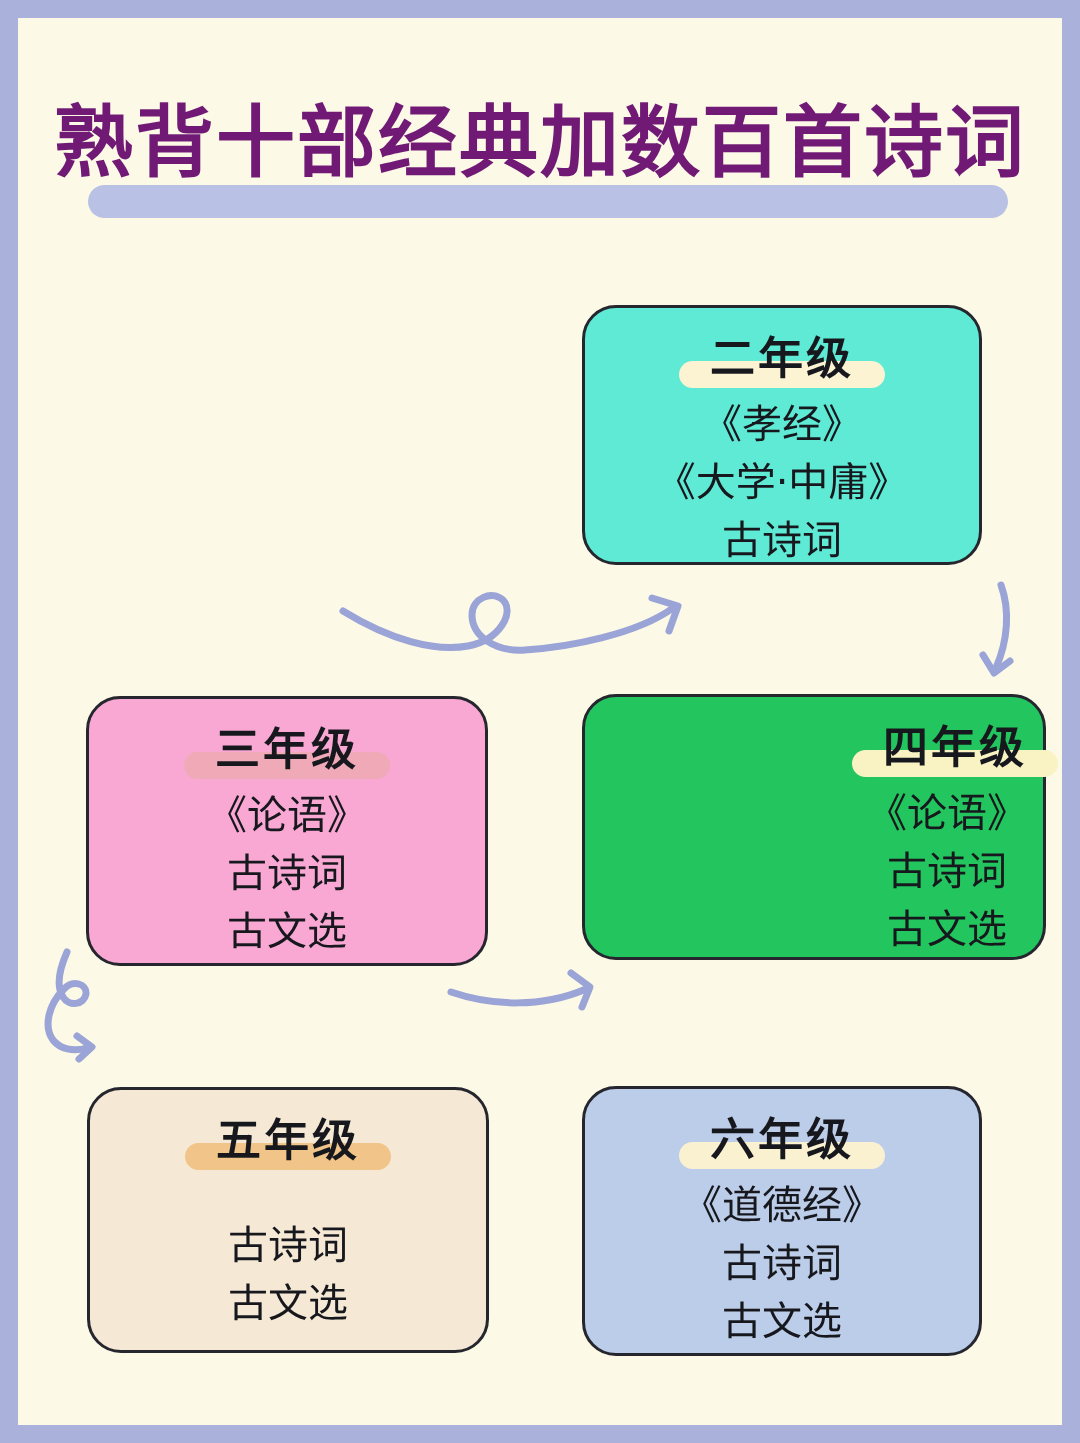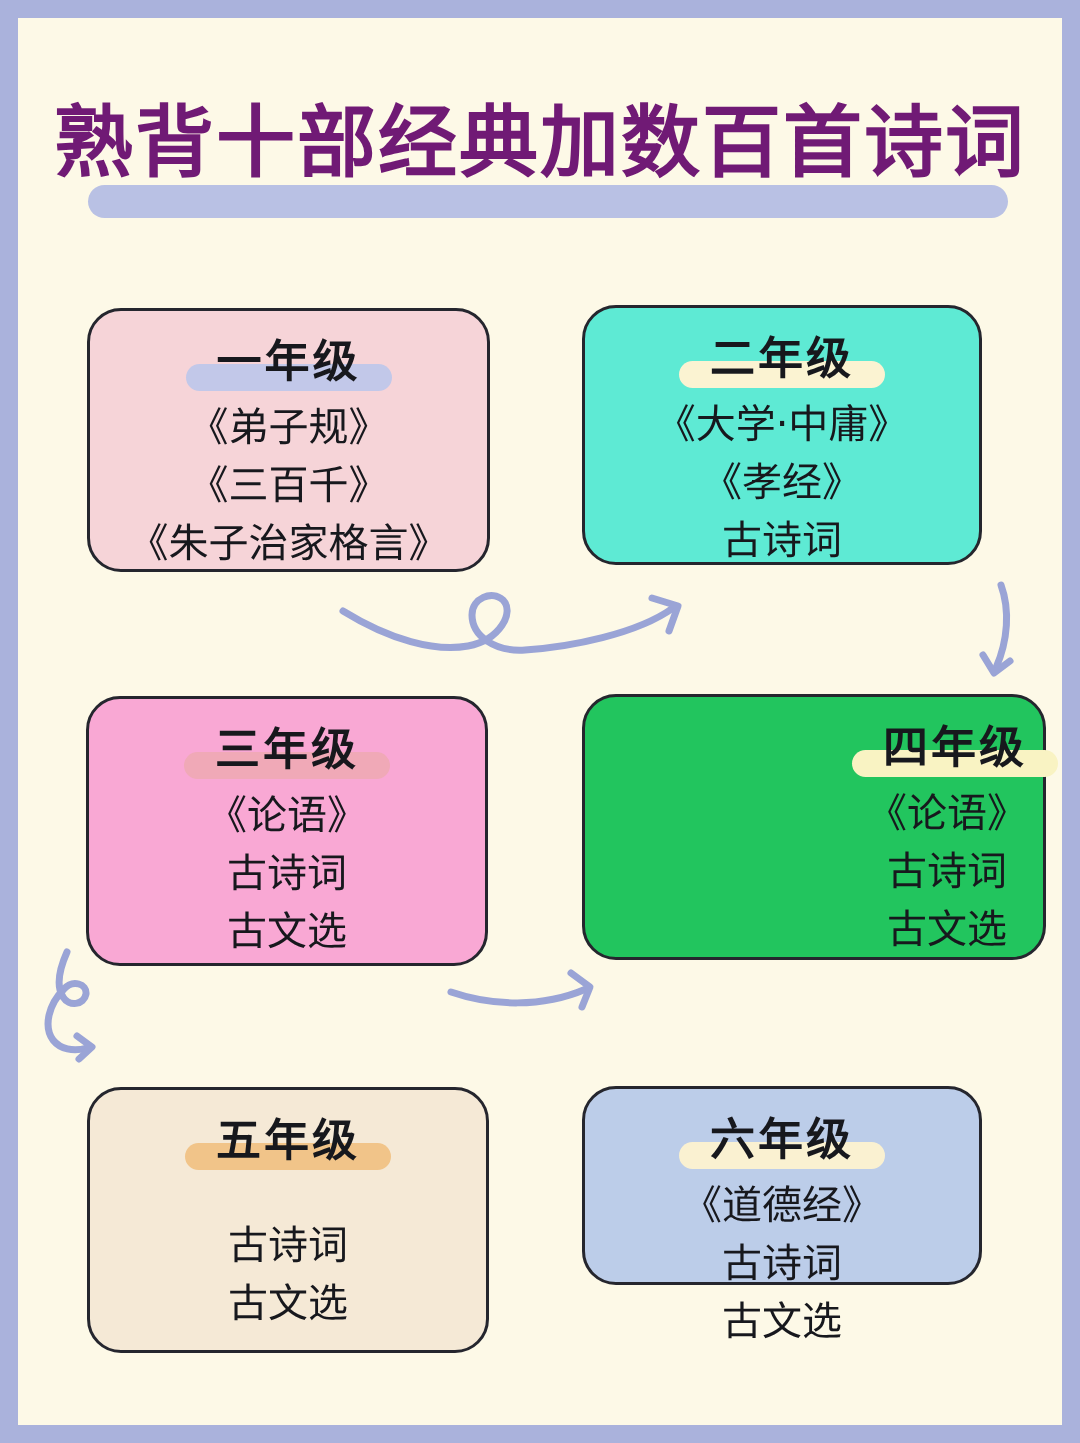--- a/index.html
+++ b/index.html
@@ -107,40 +107,29 @@
     <g stroke="#9aa4d6" stroke-width="7">
       <path d="M 67 952 C 59 970 56 986 63 997 C 69 1007 84 1005 86 994 C 87 984 73 979 64 989 C 49 1004 43 1026 53 1040 C 60 1049 73 1052 87 1048"></path>
       <path d="M 77 1036 L 92 1047 L 79 1059"></path>
     </g>
     <g stroke="#9aa4d6" stroke-width="7">
       <path d="M 451 992 C 492 1006 542 1008 586 989"></path>
       <path d="M 571 973 L 590 987 L 582 1007"></path>
     </g>
   </svg>
 
-  <section class="card" style="left: 87px; top: 308px; width: 403px; height: 264px; background-color: rgb(246, 212, 216);">
-    <div class="card-head">
-      <span class="pill" style="background-color: rgb(194, 200, 233);"></span>
-      <h2 class="card-title">一年级</h2>
-    </div>
-    <ul class="card-items">
-      <li>《弟子规》</li>
-      <li>《三百千》</li>
-      <li>《朱子治家格言》</li>
-    </ul>
-  </section>
 
   <section class="card" style="left: 582px; top: 305px; width: 400px; height: 260px; background-color: #5eead4;">
     <div class="card-head">
       <span class="pill" style="background-color: rgb(251, 243, 210);"></span>
       <h2 class="card-title">二年级</h2>
     </div>
     <ul class="card-items">
+      <li>《孝经》</li>
       <li>《大学·中庸》</li>
-      <li>《孝经》</li>
       <li>古诗词</li>
     </ul>
   </section>
 
   <section class="card" style="left: 86px; top: 696px; width: 402px; height: 270px; background-color: #f9a8d4;">
     <div class="card-head">
       <span class="pill" style="background-color: rgb(240, 169, 183);"></span>
       <h2 class="card-title">三年级</h2>
     </div>
     <ul class="card-items">
@@ -166,21 +155,21 @@
     <div class="card-head">
       <span class="pill" style="background-color: rgb(241, 196, 137);"></span>
       <h2 class="card-title">五年级</h2>
     </div>
     <ul class="card-items">
       <li>古诗词</li>
       <li>古文选</li>
     </ul>
   </section>
 
-  <section class="card" style="left: 582px; top: 1086px; width: 400px; height: 199px; background-color: rgb(188, 205, 233);">
+  <section class="card" style="left: 582px; top: 1086px; width: 400px; height: 270px; background-color: rgb(188, 205, 233);">
     <div class="card-head">
       <span class="pill" style="background-color: rgb(250, 241, 209);"></span>
       <h2 class="card-title">六年级</h2>
     </div>
     <ul class="card-items">
       <li>《道德经》</li>
       <li>古诗词</li>
       <li>古文选</li>
     </ul>
   </section>

